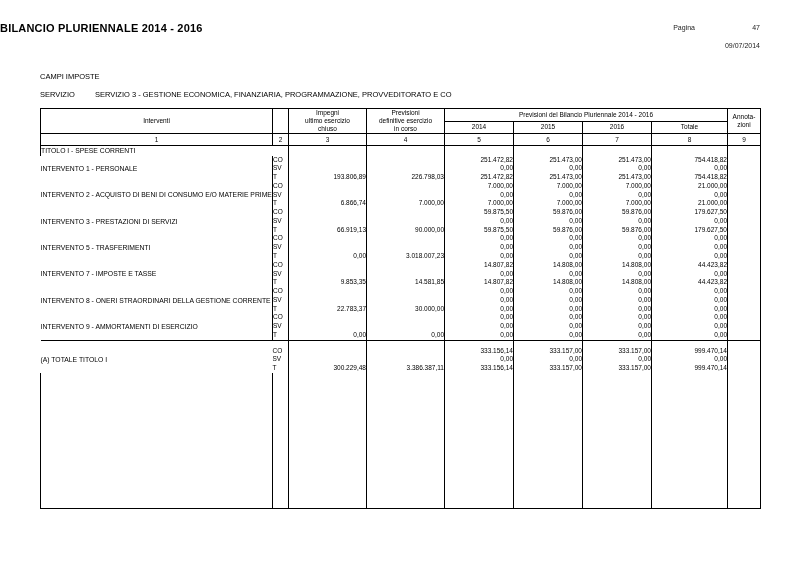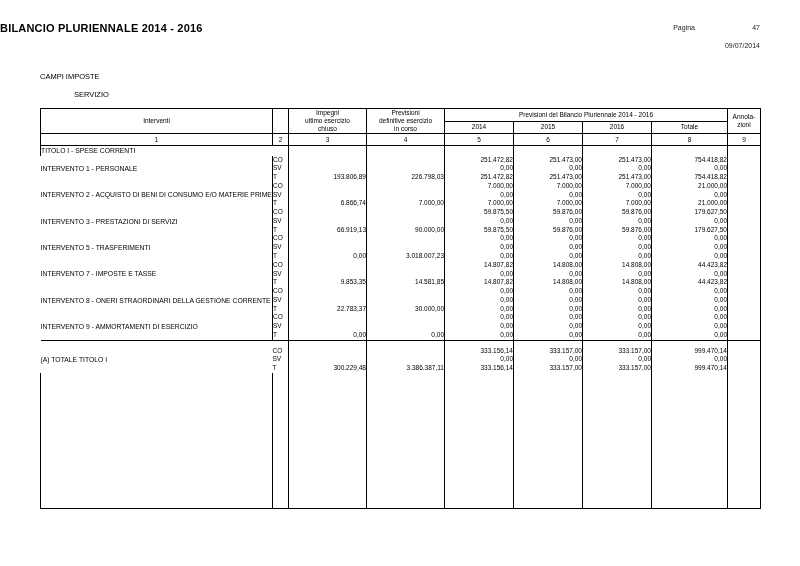--- a/index.html
+++ b/index.html
@@ -55,21 +55,20 @@
     position: absolute;
     left: 40px;
     top: 72px;
     font-size: 7.5px;
   }
   .servizio-label {
     position: absolute;
     left: 40px;
     top: 90px;
     font-size: 7.5px;
-    margin-left: 34px;
   }
   .servizio-value {
     position: absolute;
     left: 95px;
     top: 90px;
     font-size: 7.5px;
   }
 
   
   table.grid {
@@ -132,20 +131,21 @@
 <body>
 
 <div class="page">
 
   <div class="doc-title">BILANCIO PLURIENNALE 2014 - 2016</div>
   <div class="pagina-label">Pagina</div>
   <div class="pagina-number">47</div>
   <div class="doc-date">09/07/2014</div>
   <div class="ente">CAMPI IMPOSTE</div>
   <div class="servizio-label">SERVIZIO</div>
+  <div class="servizio-value">SERVIZIO 3 - GESTIONE ECONOMICA, FINANZIARIA, PROGRAMMAZIONE, PROVVEDITORATO E CO</div>
 
   <table class="grid">
     <colgroup>
       <col style="width:232px">
       <col style="width:16px">
       <col style="width:78px">
       <col style="width:78px">
       <col style="width:69px">
       <col style="width:69px">
       <col style="width:69px">

